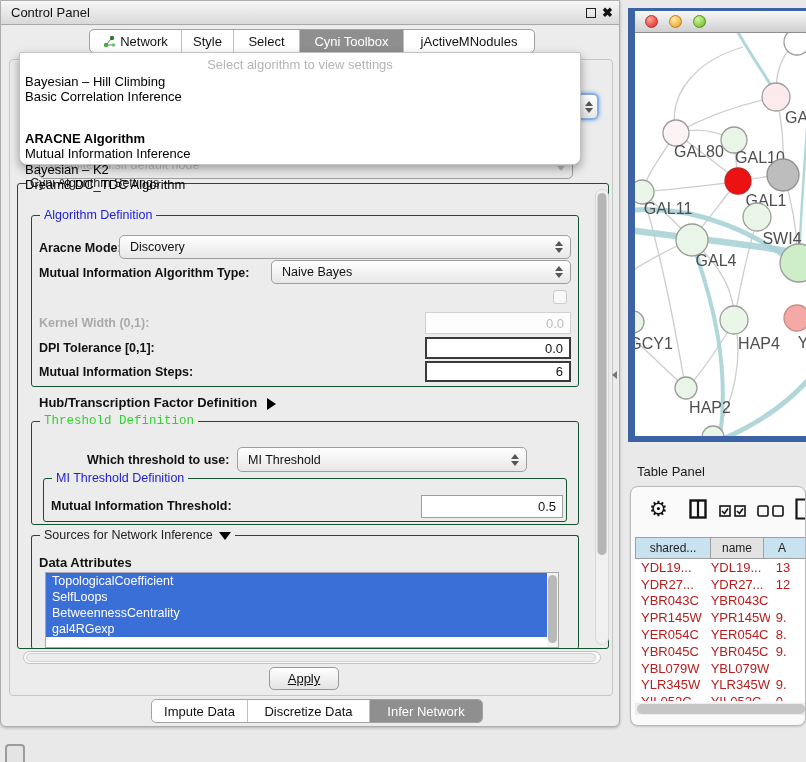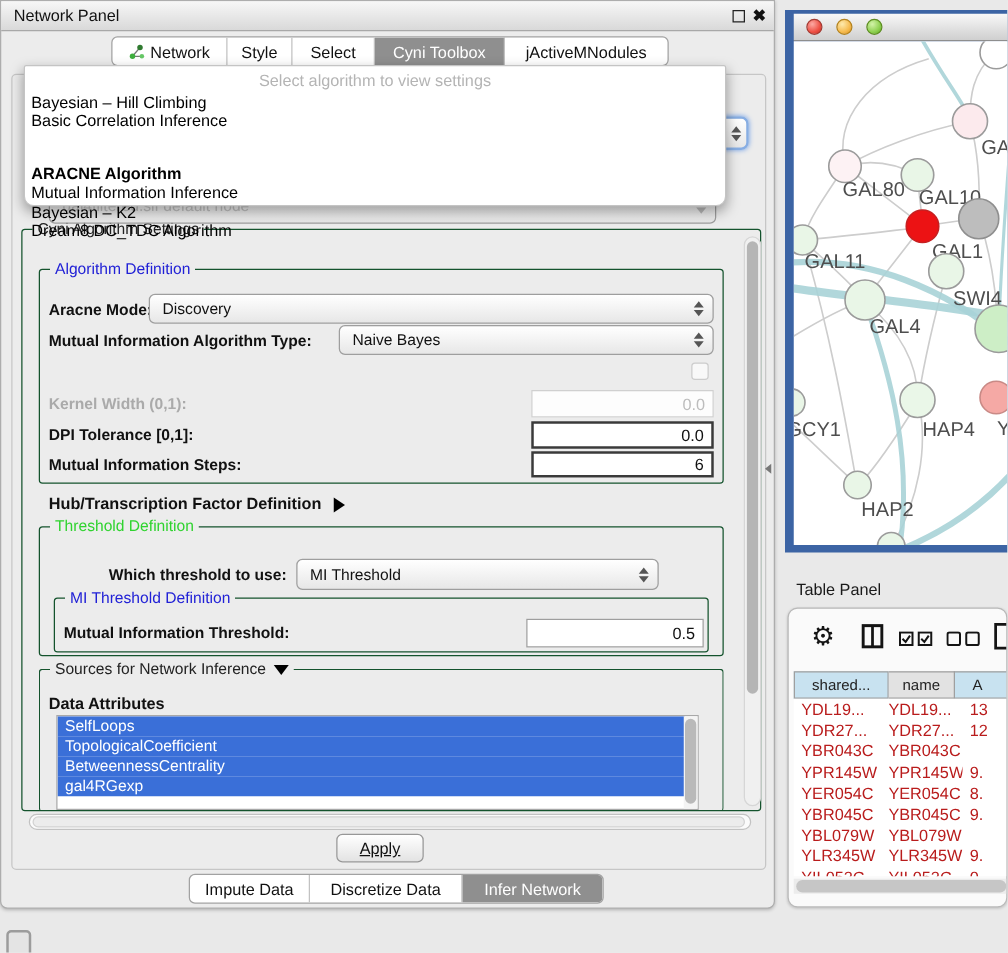--- a/index.html
+++ b/index.html
@@ -26,21 +26,21 @@
 
   
   .inset { position:absolute; left:8px; top:58px; width:604px; height:637px;
     border:1px solid #c6c6c6; border-radius:4px; background:#ececec; }
 
   
   .gb { position:absolute; border:1px solid #14532d; border-radius:3px; }
   .gb-t { position:absolute; top:-8px; left:8px; background:#ececec; padding:0 4px;
     font-size:12.5px; white-space:nowrap; }
   .t-blue { color:#2121d6; }
-  .t-green { color:#2fd32f; }
+  .t-green { color:#2fd32f;font-family:Liberation Mono, monospace; }
   .t-dark { color:#222; }
 
   .lbl { position:absolute; font-size:12.5px; font-weight:bold; color:#111; white-space:nowrap; }
   .lbl.dis { color:#aaaaaa; }
 
   .combo { position:absolute; border:1px solid #9e9e9e; border-radius:5px;
     background:linear-gradient(#ffffff,#e7e7e7); font-size:12.5px; color:#111;
     display:flex; align-items:center; padding-left:10px; }
   .stepper { position:absolute; right:7px; top:50%; transform:translateY(-50%);
     display:flex; flex-direction:column; gap:2px; }
@@ -137,21 +137,21 @@
   .mini-btn { position:absolute; left:5px; top:744px; width:20px; height:30px;
     border:2px solid #9c9c9c; border-radius:4px; background:#e4e4e4; }
 
   .icon-svg { display:block; }
 </style>
 </head>
 <body>
 
 <div class="win">
   <div class="titlebar">
-    <span class="t">Network Panel</span>
+    <span class="t">Control Panel</span>
     <span class="float-ic"></span>
     <span class="close-ic">✖</span>
   </div>
 
   <div class="seg" style="left:88px; top:28px;">
     <div class="seg-item" style="width:92px;">
       <svg class="icon-svg" width="13" height="13" viewBox="0 0 13 13">
         <line x1="3" y1="10" x2="9" y2="3" stroke="#777" stroke-width="1"></line>
         <line x1="3" y1="10" x2="10" y2="10" stroke="#777" stroke-width="1"></line>
         <circle cx="3" cy="10" r="2.2" fill="#3fae3f"></circle>
@@ -273,22 +273,22 @@
     <span>0.5</span>
   </div>
 
   <div class="gb" style="left:30px; top:534px; width:548px; height:114px; border-bottom:none;">
     <span class="gb-t t-dark">
       <span>Sources for Network Inference</span><span class="arrow-d"></span>
     </span>
   </div>
   <span class="lbl" style="left:38px; top:554px; font-size:13px;">Data Attributes</span>
   <div class="attrlist" style="left:44px; top:571px; width:514px; height:76px;">
+      <div class="attr-item">TopologicalCoefficient</div>
       <div class="attr-item">SelfLoops</div>
-      <div class="attr-item">TopologicalCoefficient</div>
       <div class="attr-item">BetweennessCentrality</div>
       <div class="attr-item">gal4RGexp</div>
     </div>
   <div class="attr-scroll" style="left:546px; top:572px;">
     <div class="attr-thumb"></div>
   </div>
 
   <div class="hbar" style="left:22px; top:650px; width:578px; height:13px;">
     <div class="hthumb"></div>
   </div>

